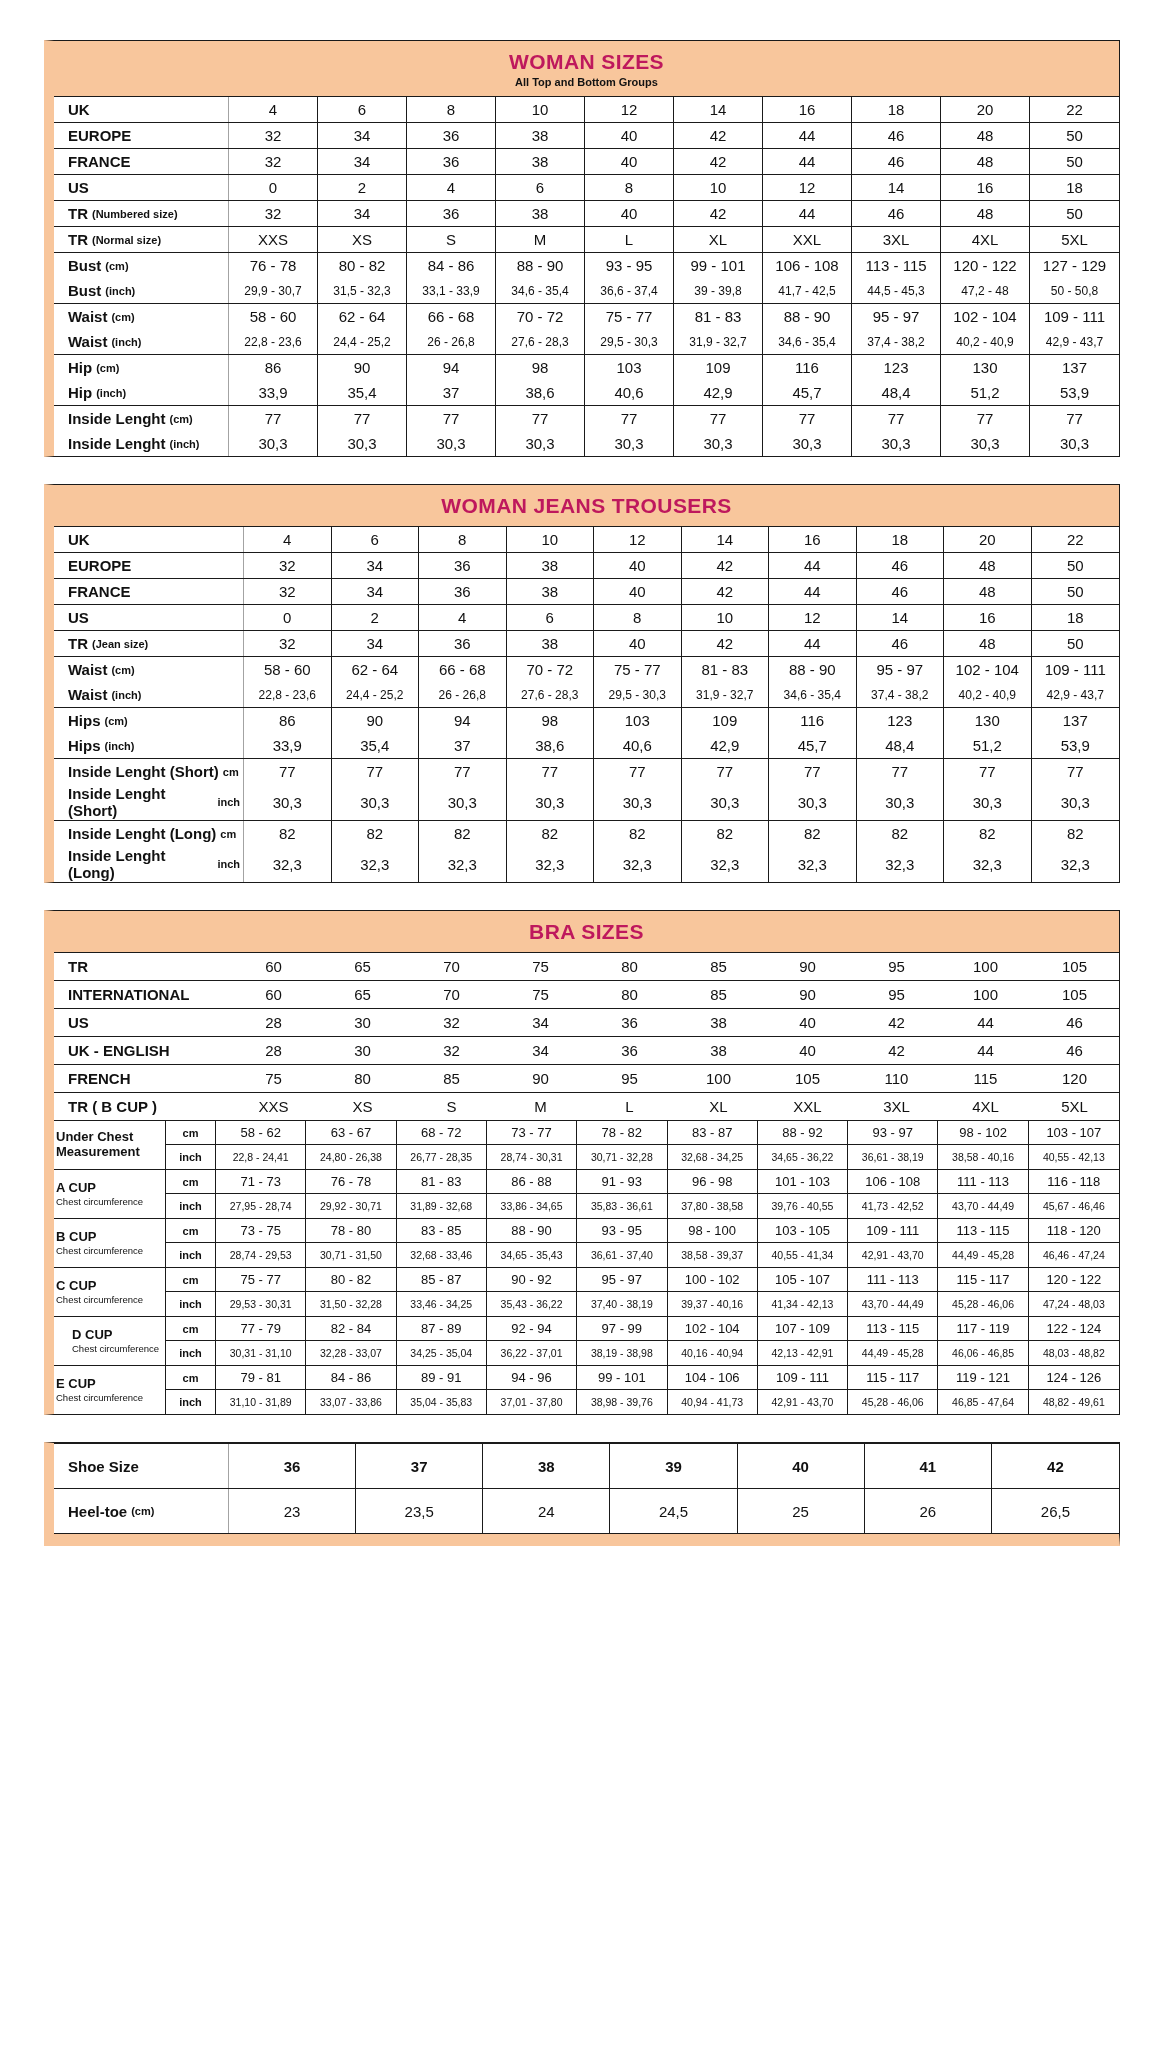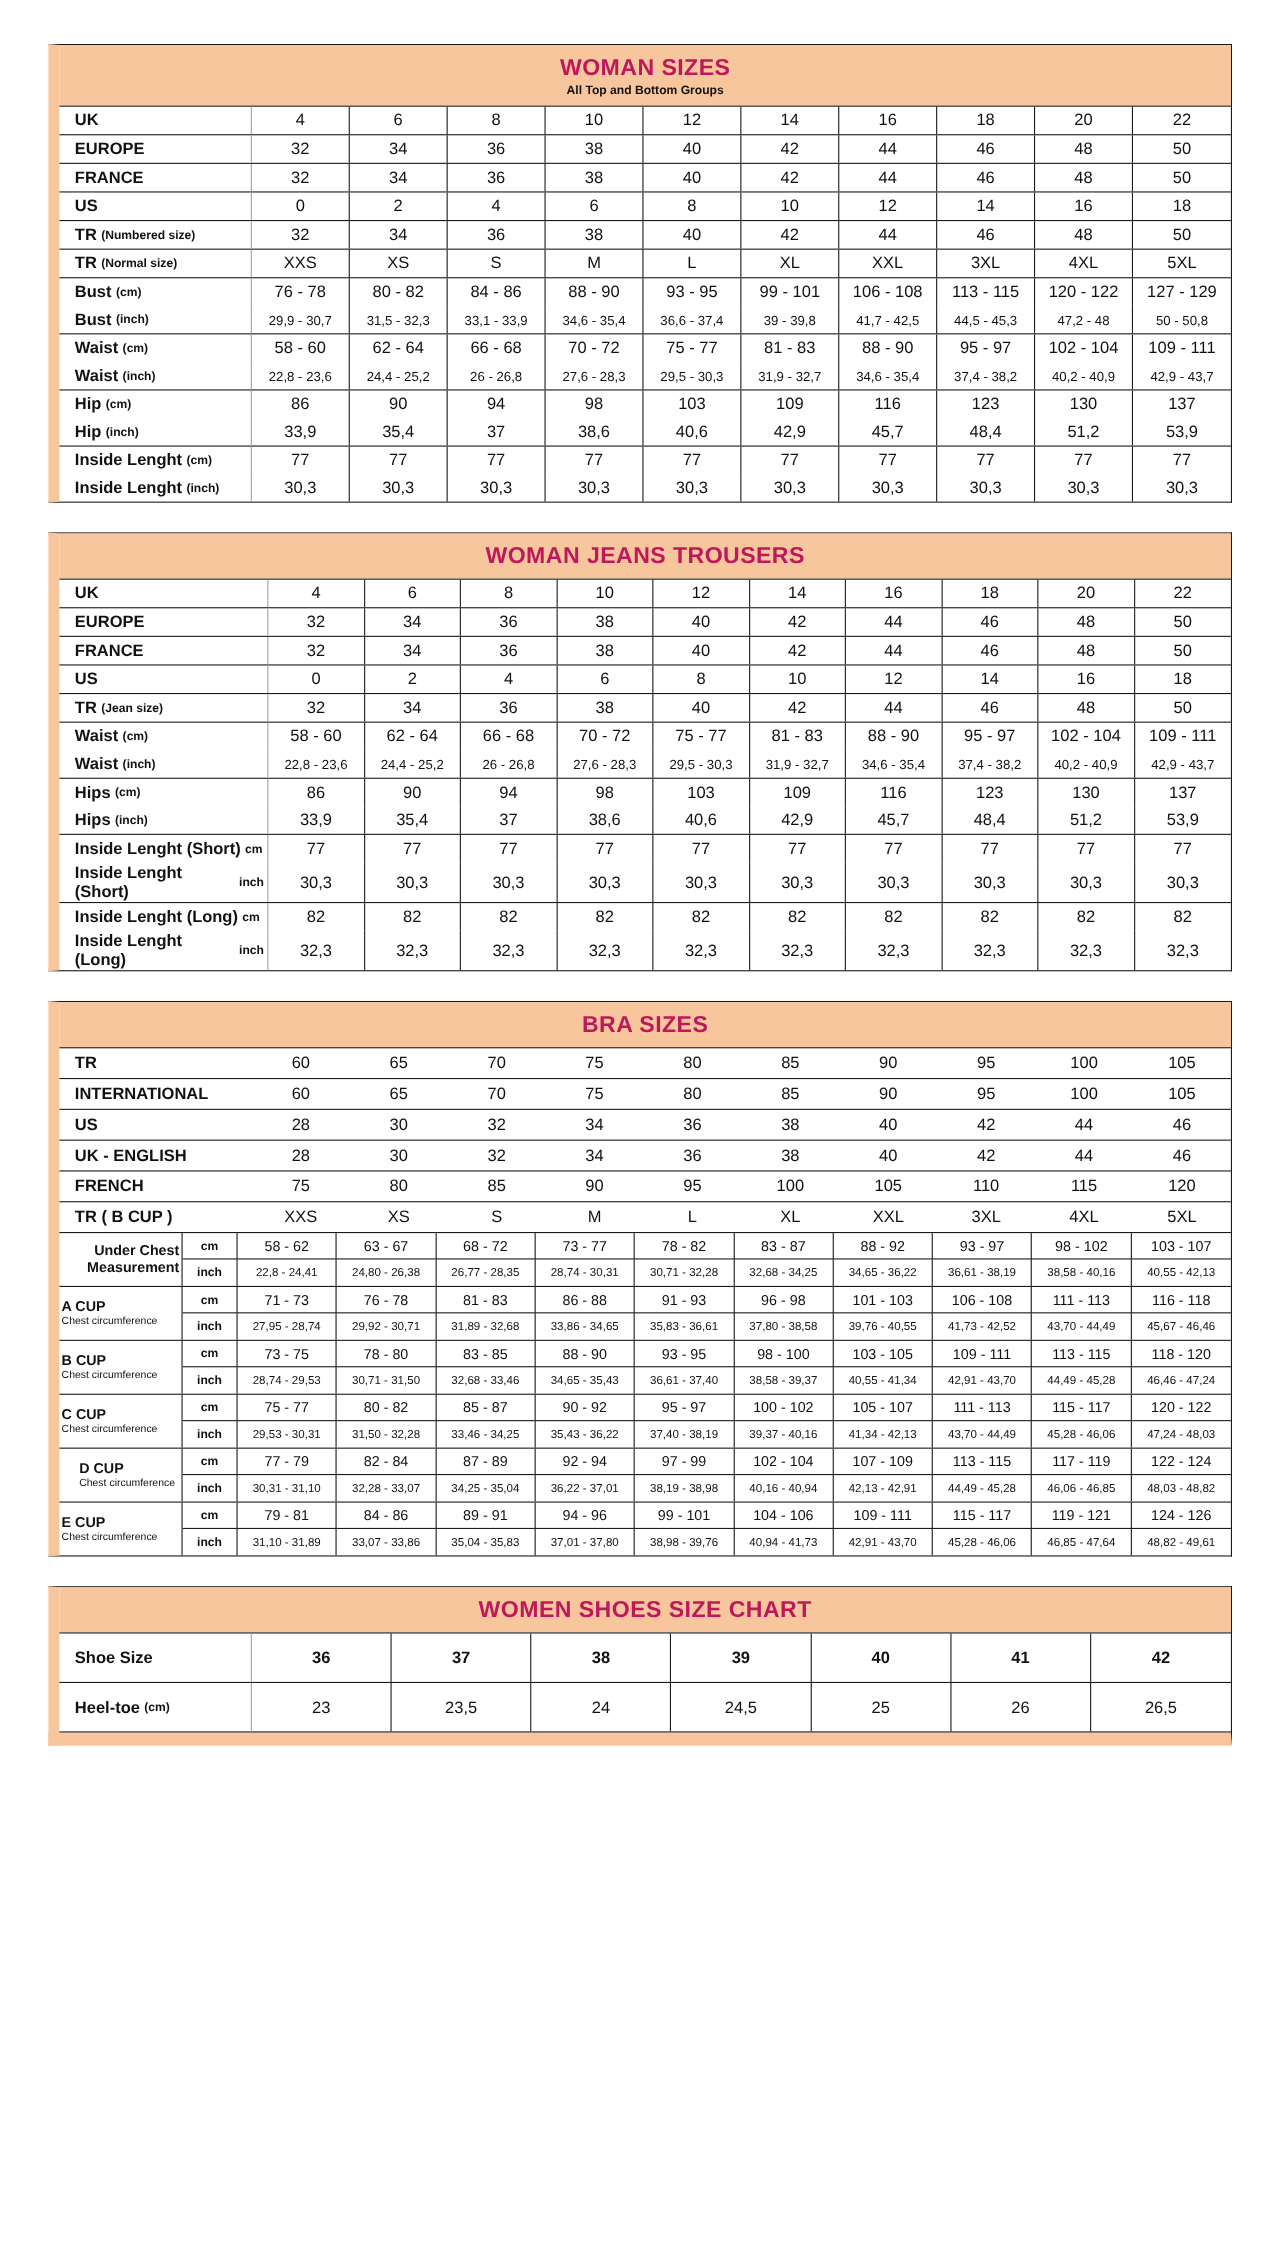--- a/index.html
+++ b/index.html
@@ -59,21 +59,21 @@
     border-top: 1px solid #1a1a1a;
   }
   .cupgrp .cell { min-height: 24px; border-right: 1px solid #1a1a1a; padding: 2px 2px; }
   .cupgrp .cell:nth-child(12), .cupgrp .cell:nth-child(23) { border-right: none; }
   .cupgrp .bb { border-bottom: 1px solid #1a1a1a; }
   .cupgrp .unit { font-size: 11px; font-weight: 700; }
   .cupgrp .val.cmv { font-size: 13px; }
   .cupgrp .val.inv { font-size: 10.5px; }
   .cuplabel {
     flex-direction: column; align-items: flex-start; justify-content: center;
-    padding-left: 10px; padding-right: 4px; text-align: right;
+    padding-left: 10px; padding-right: 4px; text-align: left;
   }
   .cuplabel .lab-main { font-weight: 700; font-size: 13px; line-height: 1.15; }
   .cupnote { font-size: 9.5px; margin-top: 1px; }
 
   
   .shoes { border-bottom: 12px solid var(--accent, #f8c69c); }
   .shoes .tbl-body { border-bottom: 1px solid #1a1a1a; }
   .shoes .cell { min-height: 44px; }
 </style>
 </head>
@@ -833,23 +833,20 @@
           <div class="cell val inv">40,94 - 41,73</div>
           <div class="cell val inv">42,91 - 43,70</div>
           <div class="cell val inv">45,28 - 46,06</div>
           <div class="cell val inv">46,85 - 47,64</div>
           <div class="cell val inv">48,82 - 49,61</div>
         </div>
       </div>
   </section>
 
   <section class="tbl cols7 shoes">
-    <header class="tbl-head">
-      <div class="tbl-title">WOMEN SHOES SIZE CHART</div>
-    </header>
     <div class="tbl-body">
         <div class="grp">
           <div class="row boldvals">
             <div class="cell label">
               <span class="lab-main">Shoe Size</span>
             </div>
             <div class="cell val">36</div>
             <div class="cell val">37</div>
             <div class="cell val">38</div>
             <div class="cell val">39</div>

